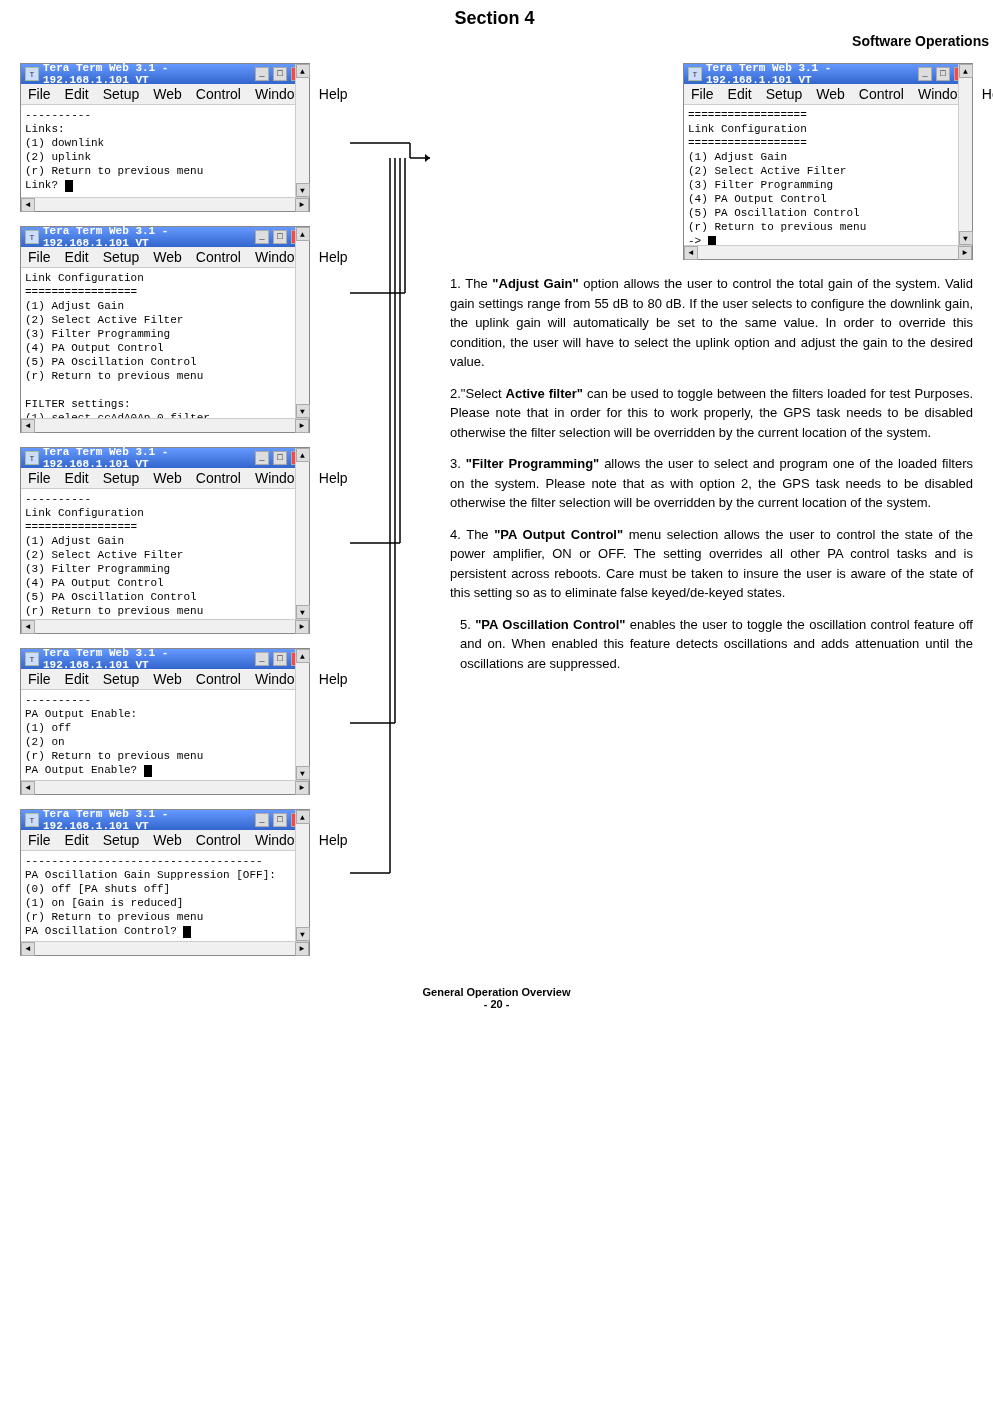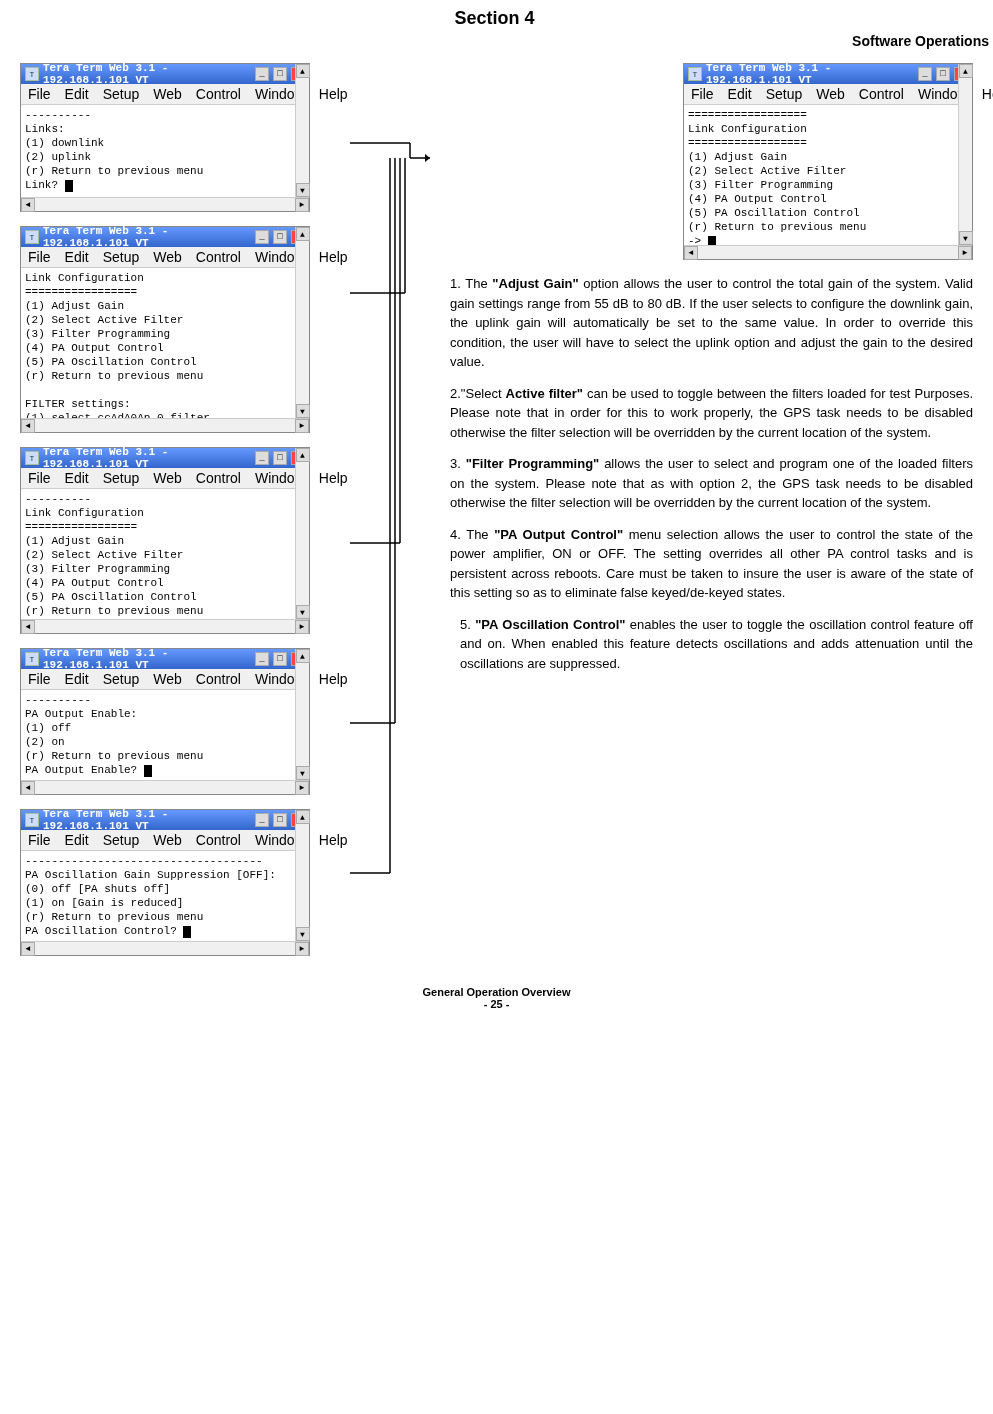--- a/index.html
+++ b/index.html
@@ -548,14 +548,14 @@
       </p>
       <p style="margin-left: 10px;">
         5.  <strong>"PA Oscillation Control"</strong> enables the user to toggle the oscillation control feature off and on. When enabled this feature detects oscillations and adds attenuation until the oscillations are suppressed.
       </p>
     </div>
   </div>
 </div>
 
 <div class="page-footer">
   <div>General Operation Overview</div>
-  <div>- 25 -</div>
+  <div>- 20 -</div>
 </div>
 
 </body></html>

